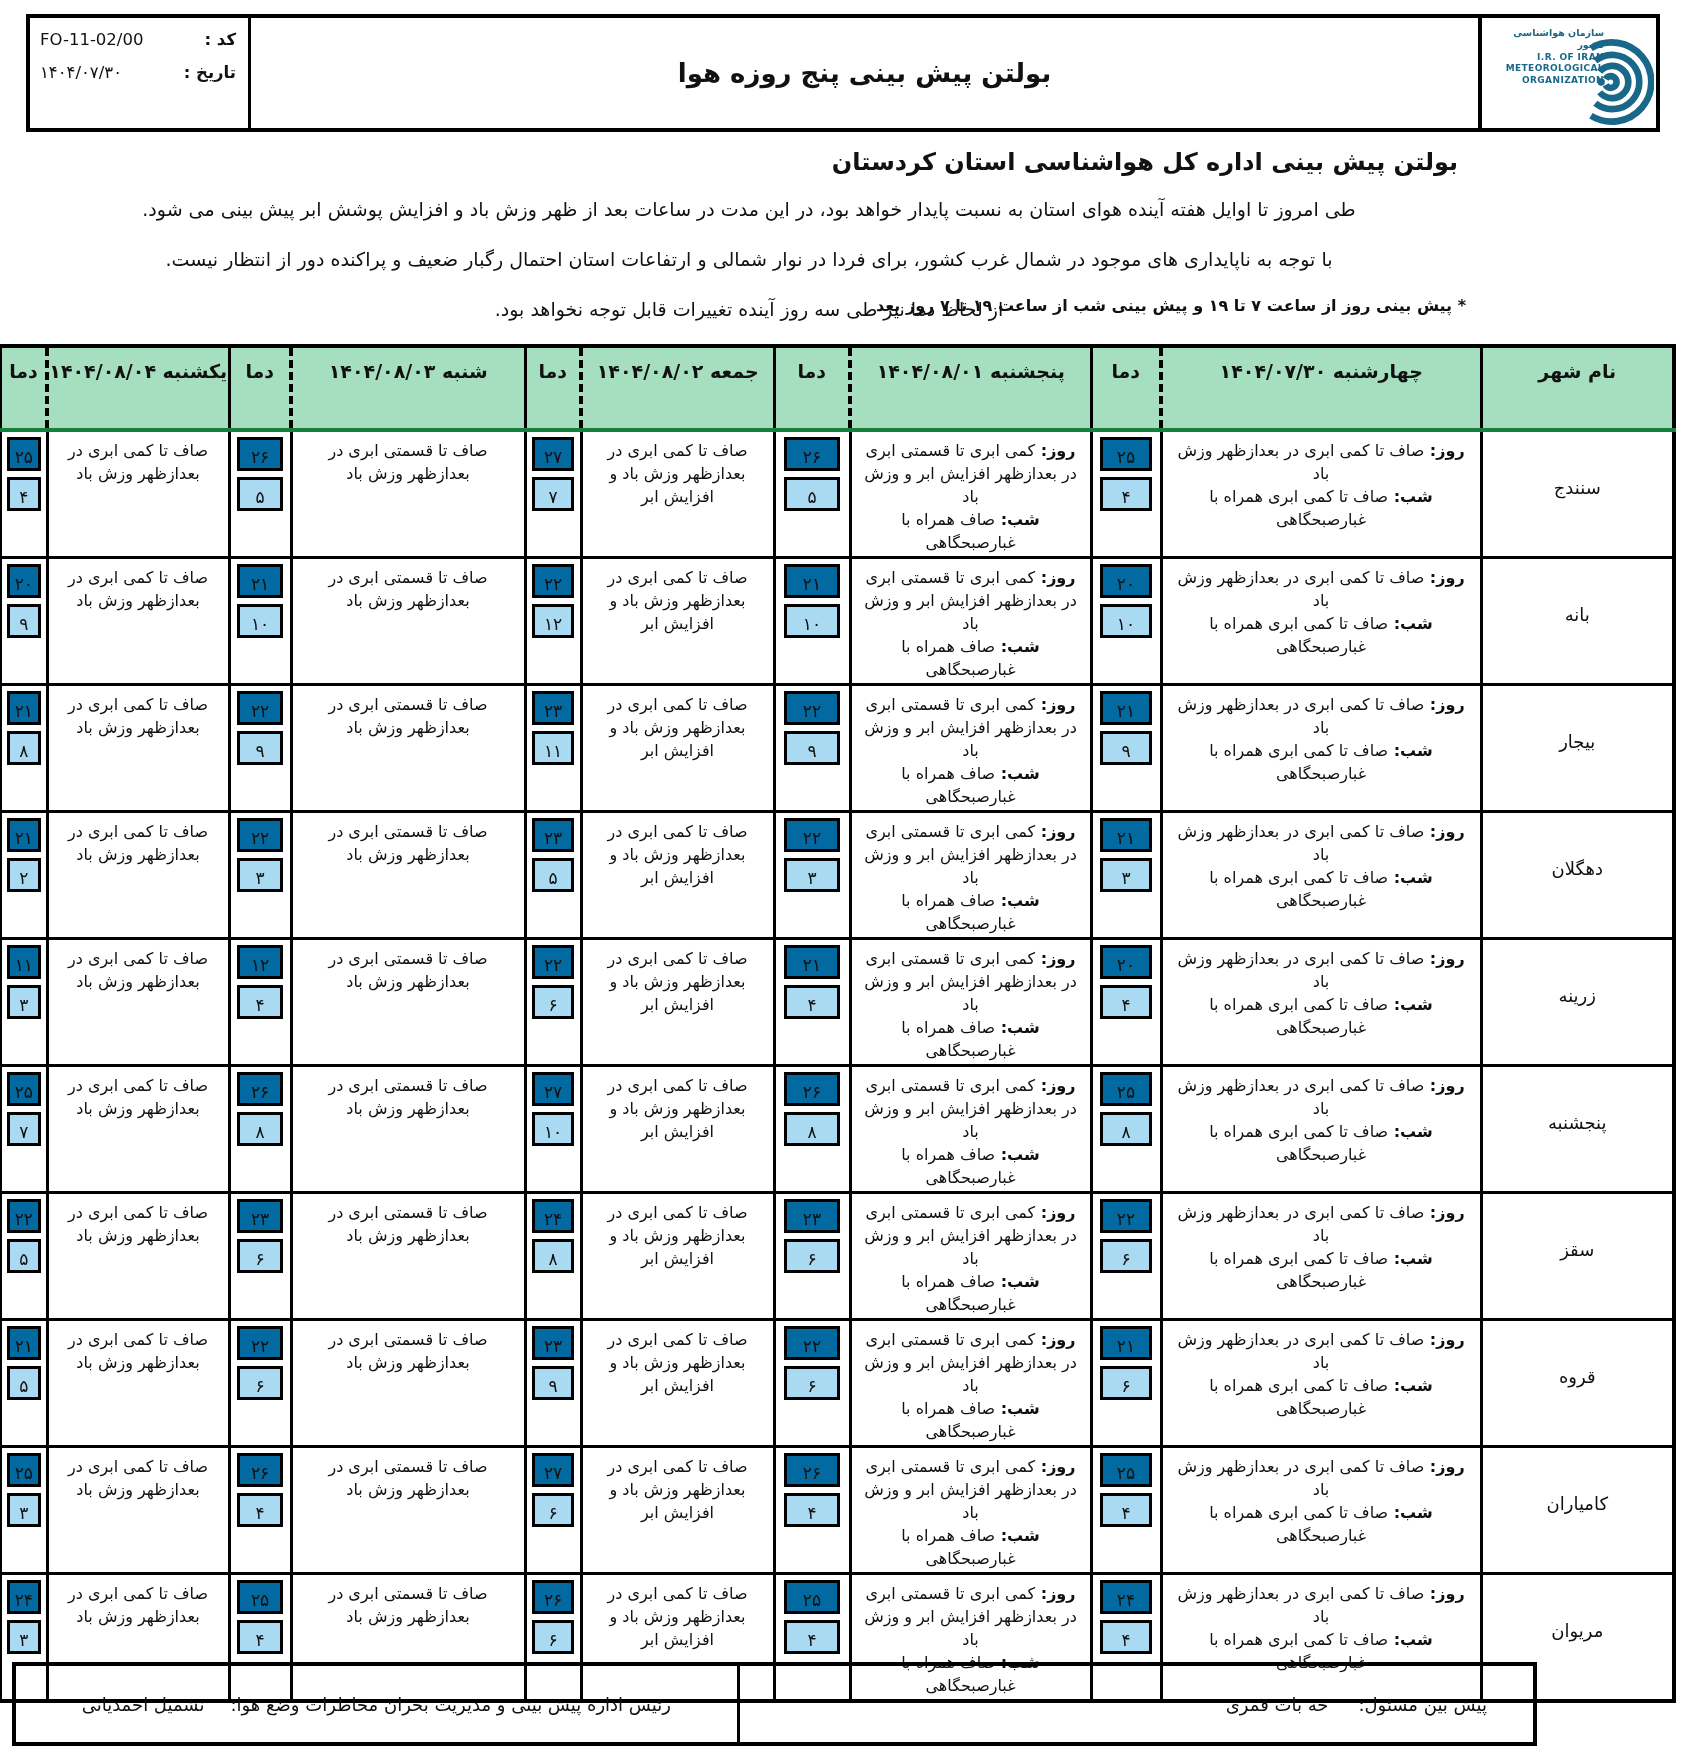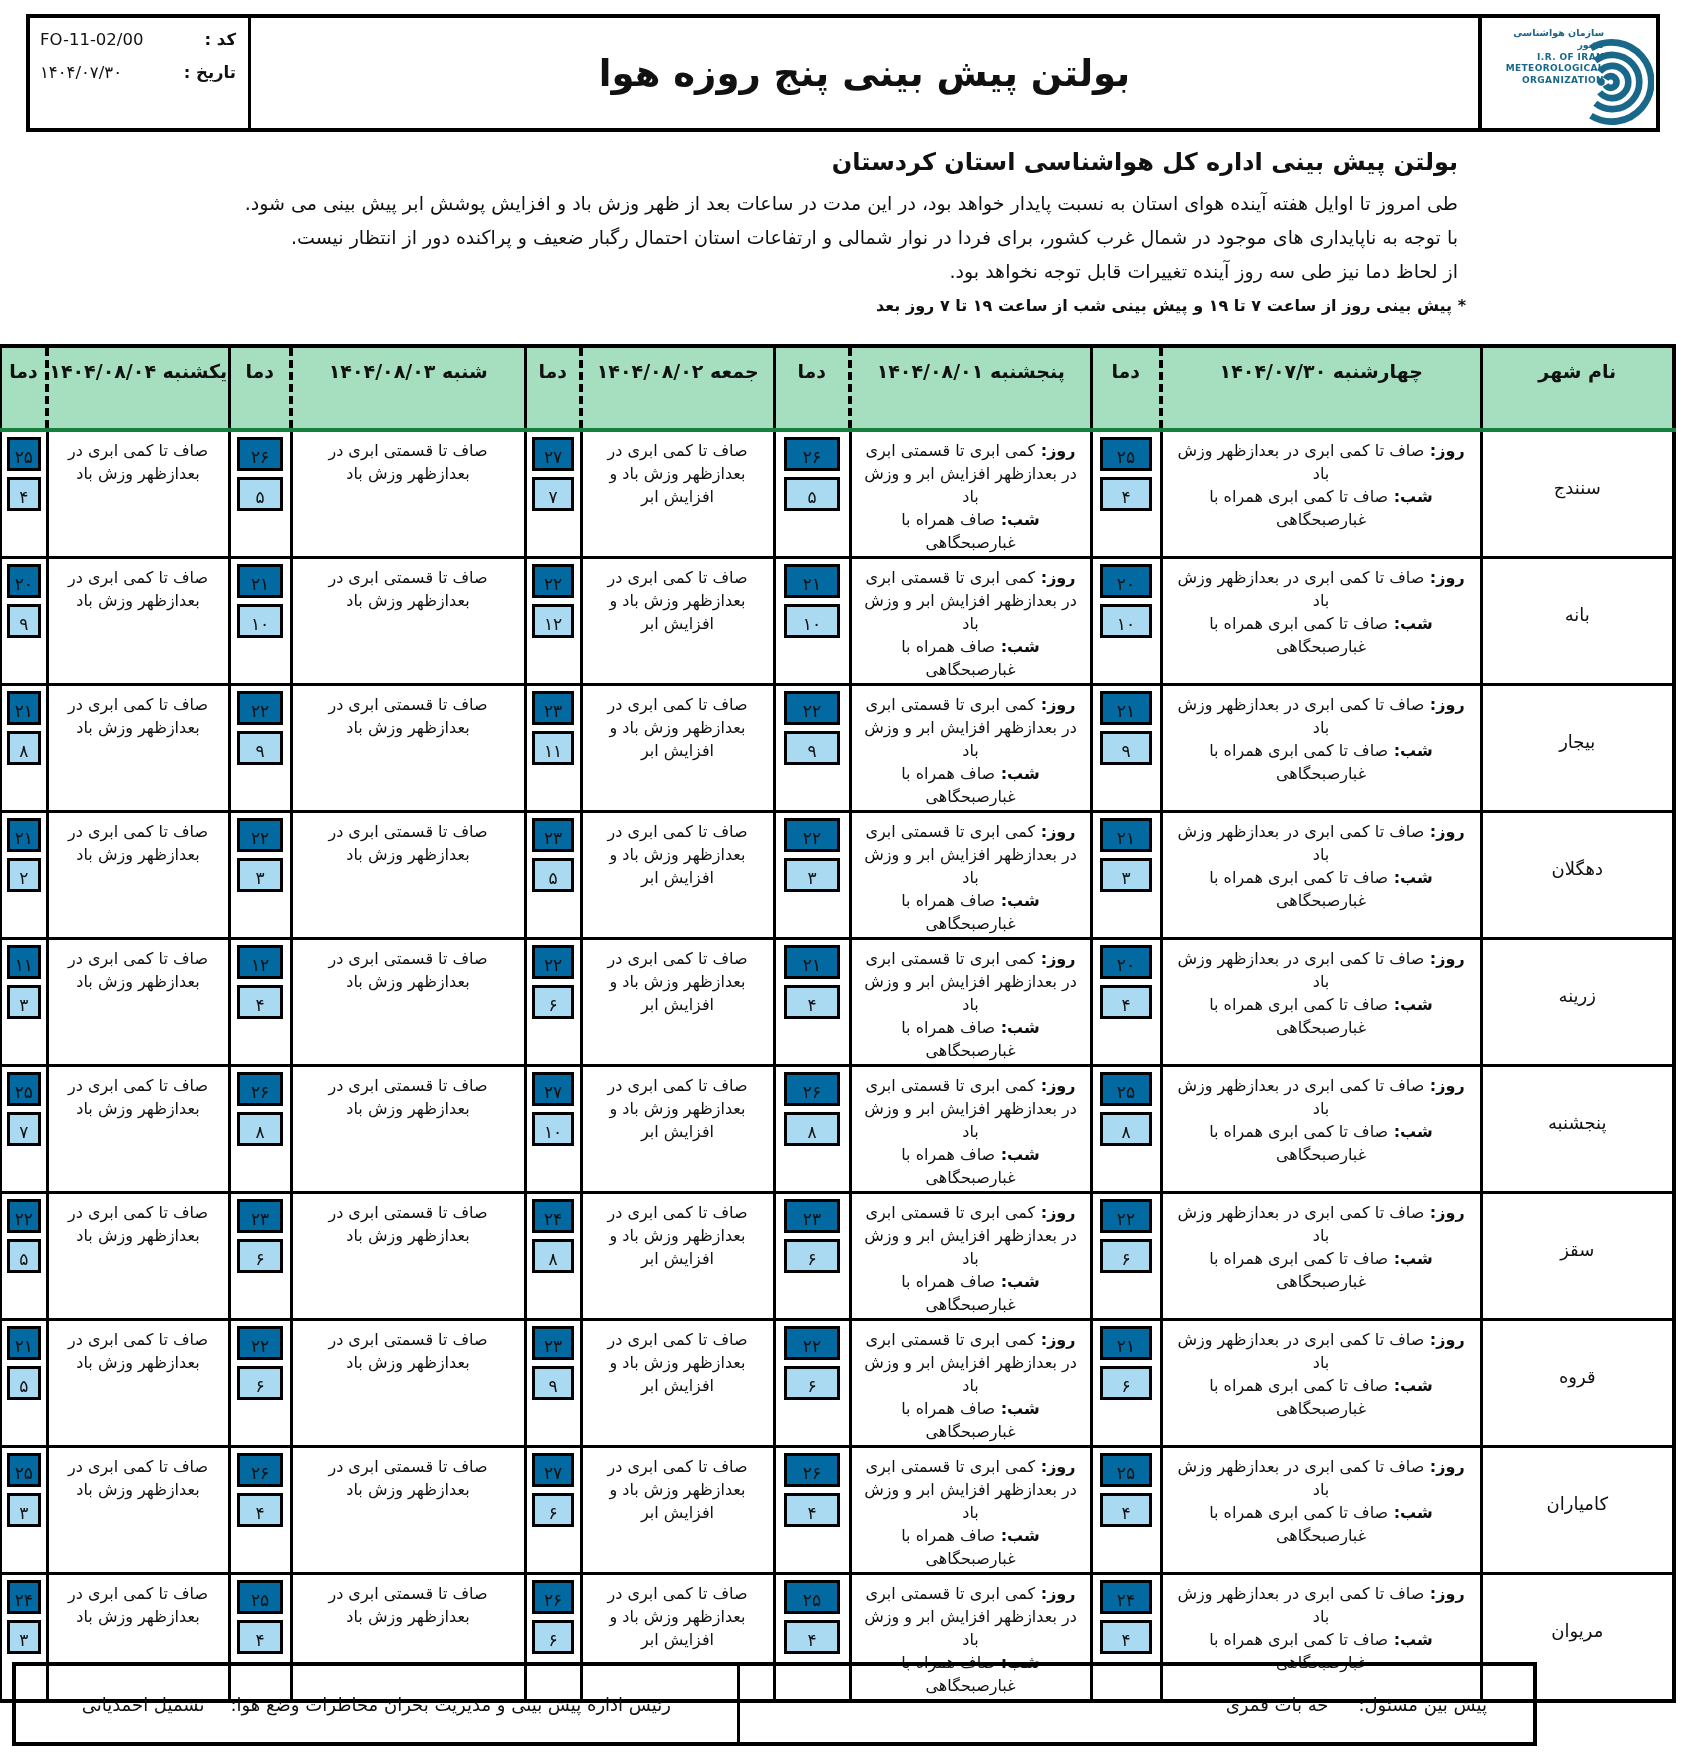--- a/index.html
+++ b/index.html
@@ -7,30 +7,30 @@
     position:relative;width:1684px;height:1756px;background:#fff;
     font-family:"DejaVu Sans",sans-serif;color:#111;direction:rtl;overflow:hidden;
   }
   
   .top{position:absolute;top:14px;left:26px;right:24px;height:118px;display:flex;direction:ltr;}
   .header-box{flex:1;border:4px solid #000;display:flex;direction:ltr;background:#fff;}
   .code-box{width:196px;border-right:3px solid #000;padding:12px 12px 0 10px;direction:rtl;}
   .code-row{display:flex;justify-content:space-between;align-items:baseline;font-size:16.5px;margin-bottom:14px;}
   .code-row .lbl{font-weight:bold;}
   .title-box{flex:1;display:flex;align-items:center;justify-content:center;}
-  .main-title{font-size:37px;font-weight:bold;}
+  .main-title{font-size:26px;font-weight:bold;}
   .logo-box{width:174px;border:4px solid #000;border-left:none;position:relative;direction:ltr;background:#fff;}
   .logo-text{position:absolute;top:9px;left:4px;width:118px;text-align:right;color:#19688a;line-height:1.3;}
   .logo-text .fa{font-size:9.5px;font-weight:bold;}
   .logo-text .en{font-size:9px;font-weight:bold;letter-spacing:.4px;}
   .logo-spiral{position:absolute;right:2px;bottom:2px;}
   
   .intro{position:absolute;top:148px;right:226px;left:40px;text-align:right;}
   .intro-heading{font-size:24px;font-weight:bold;margin:0 0 10px 0;}
-  .intro p{margin:0;font-size:19px;line-height:34px;}
+  .intro p{margin:16px;font-size:19px;line-height:34px;text-align:center;}
   .note{position:absolute;top:296px;right:218px;font-size:16px;font-weight:bold;}
   
   table.forecast{
     position:absolute;top:344px;right:8px;
     width:1674px;border-collapse:collapse;table-layout:fixed;
     border:4px solid #000;direction:rtl;
   }
   .forecast th,.forecast td{border:3px solid #000;padding:0;}
   .forecast thead th{
     background:#a6dec0;height:68px;vertical-align:top;padding-top:12px;

